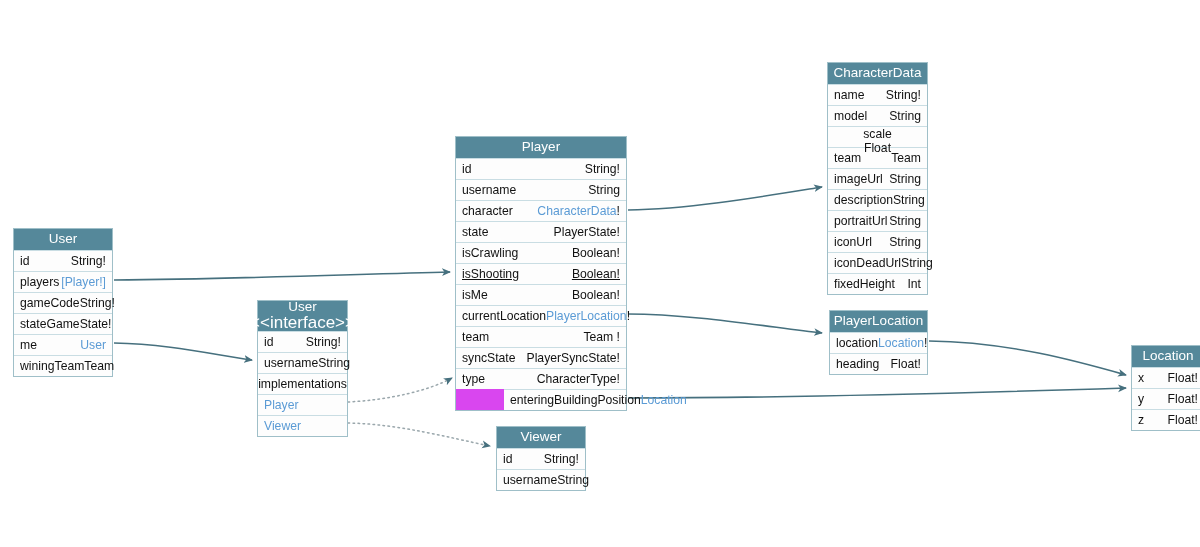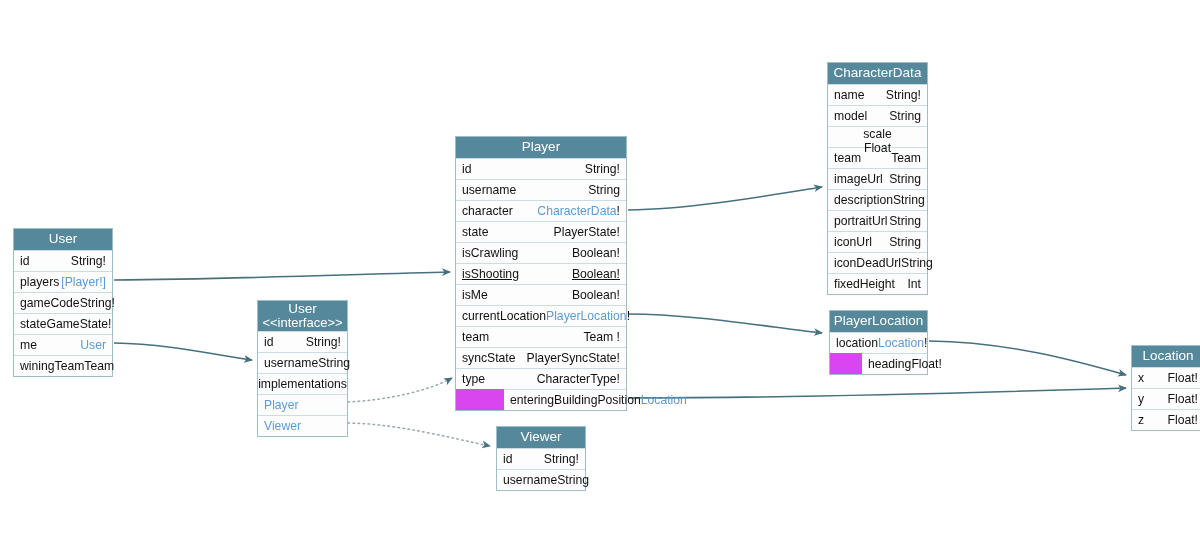--- a/index.html
+++ b/index.html
@@ -18,21 +18,21 @@
   }
   .ent-header{
     background:#55889a;
     color:#ffffff;
     text-align:center;
     font-size:13.5px;
     line-height:1.05;
     box-sizing:border-box;
     display:flex;flex-direction:column;align-items:center;justify-content:center;
   }
-  .ent-header .sub{font-size:13px;}
+  .ent-header .sub{font-size:17px;}
   .row{
     display:flex;align-items:center;justify-content:space-between;
     box-sizing:border-box;
     border-top:1px solid #c9dde3;
     background:#fdfdfd;
     font-size:12.2px;color:#111111;
     padding:0 6px;
     white-space:nowrap;
   }
   .row .fname{text-align:left;}
@@ -240,21 +240,21 @@
   </div>
 
   <div class="entity" style="left:829px;top:310px;width:99px;">
     <div class="ent-header" style="height:21px;">
       <span>PlayerLocation</span>
     </div>
     <div class="row" style="height:21px;">
       <span class="fname">location</span>
       <span class="ftype"><span class="link">Location</span><span class="bang">!</span></span>
     </div>
-    <div class="row" style="height:21px;margin-left:32px;">
+    <div class="row" style="height:21px;">
       <span class="fname">heading</span>
       <span class="ftype">Float!</span>
     </div>
   </div>
 
   <div class="entity" style="left:1131px;top:345px;width:74px;">
     <div class="ent-header" style="height:21px;">
       <span>Location</span>
     </div>
     <div class="row" style="height:21px;">

